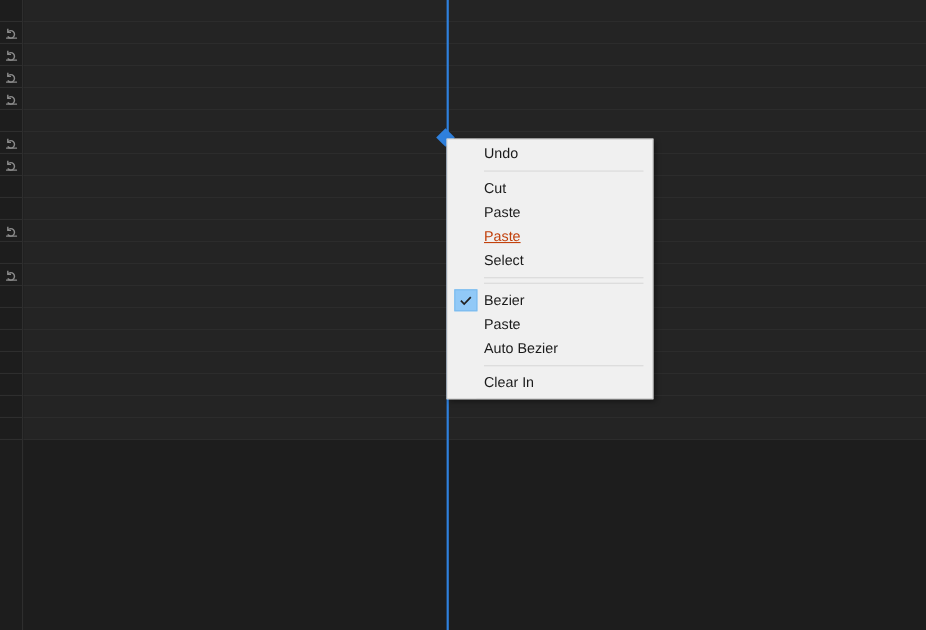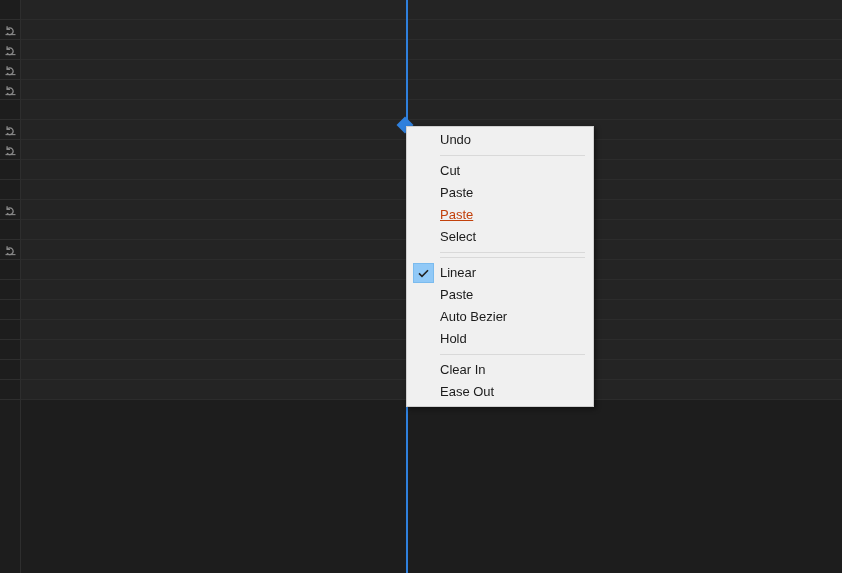--- a/index.html
+++ b/index.html
@@ -262,21 +262,19 @@
       <div class="menu-item"><span>Cut</span></div>
       <div class="menu-item"><span>Paste</span></div>
       <div class="menu-item disabled"><span>Paste</span></div>
       <div class="menu-item"><span>Select</span></div>
       <div class="menu-sep"></div>
       <div class="menu-sep"></div>
       <div class="menu-item"><span class="check-badge">
           <svg width="11" height="9" viewBox="0 0 11 9">
             <path d="M1 4.4 L4 7.4 L10 1.2" fill="none" stroke="#222" stroke-width="1.6"></path>
           </svg>
-        </span><span>Linear</span></div>
+        </span><span>Bezier</span></div>
       <div class="menu-item"><span>Paste</span></div>
       <div class="menu-item"><span>Auto Bezier</span></div>
-      <div class="menu-item"><span>Hold</span></div>
       <div class="menu-sep"></div>
       <div class="menu-item"><span>Clear In</span></div>
-      <div class="menu-item"><span>Ease Out</span></div>
     </div>
 </div>
 
 </body></html>

